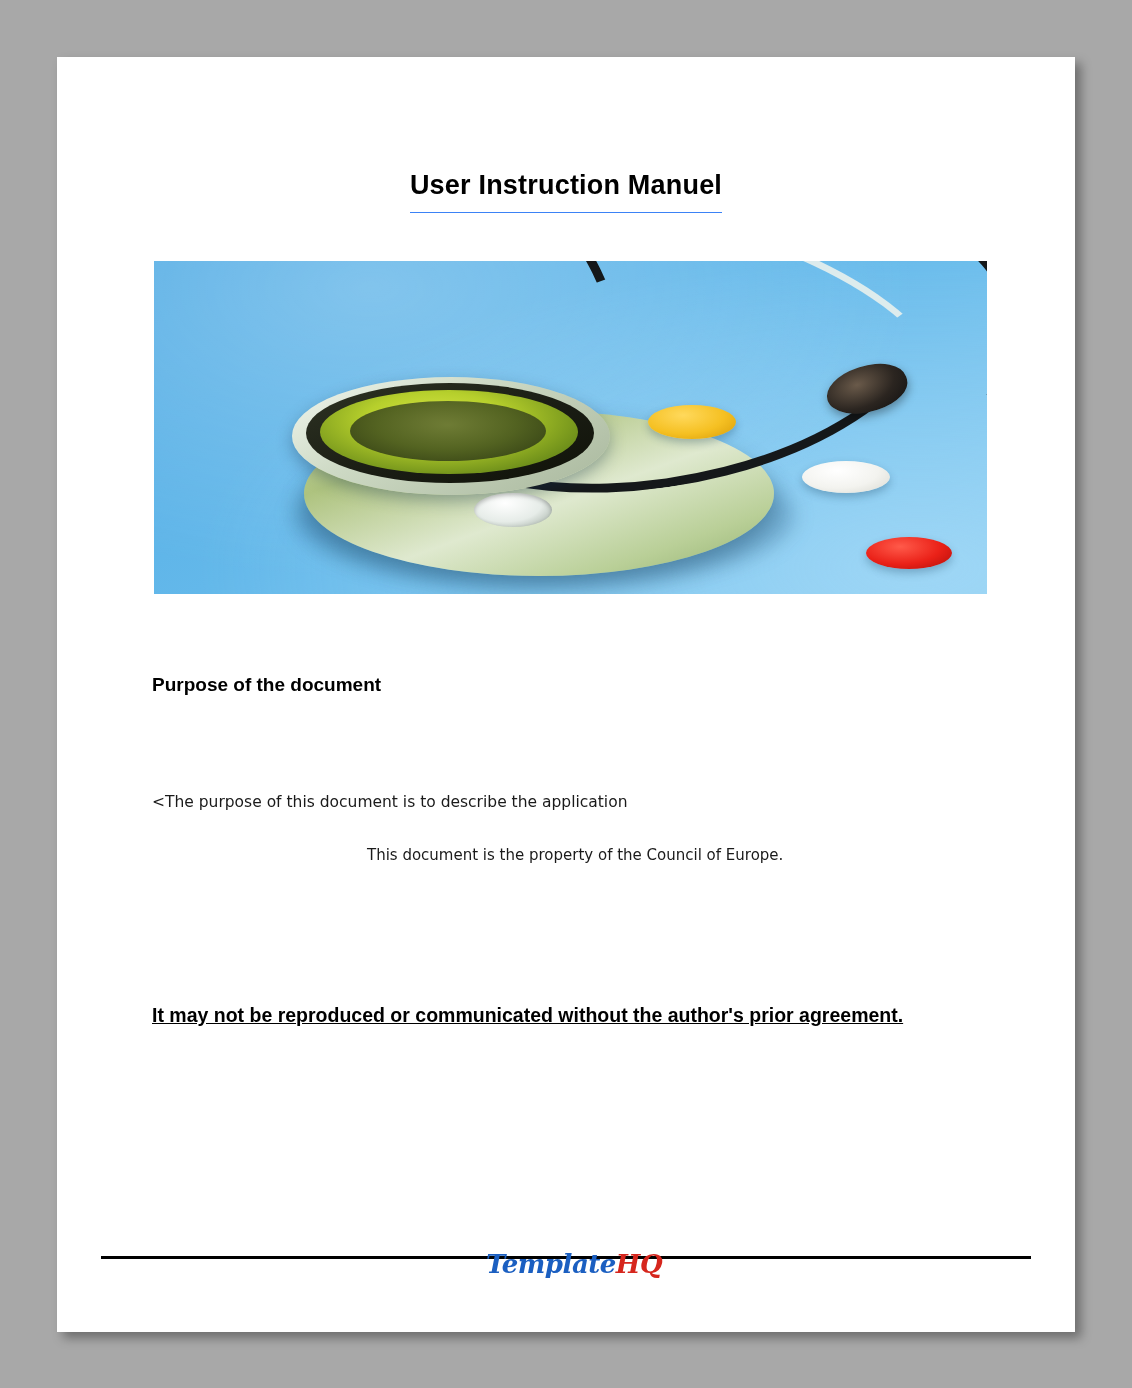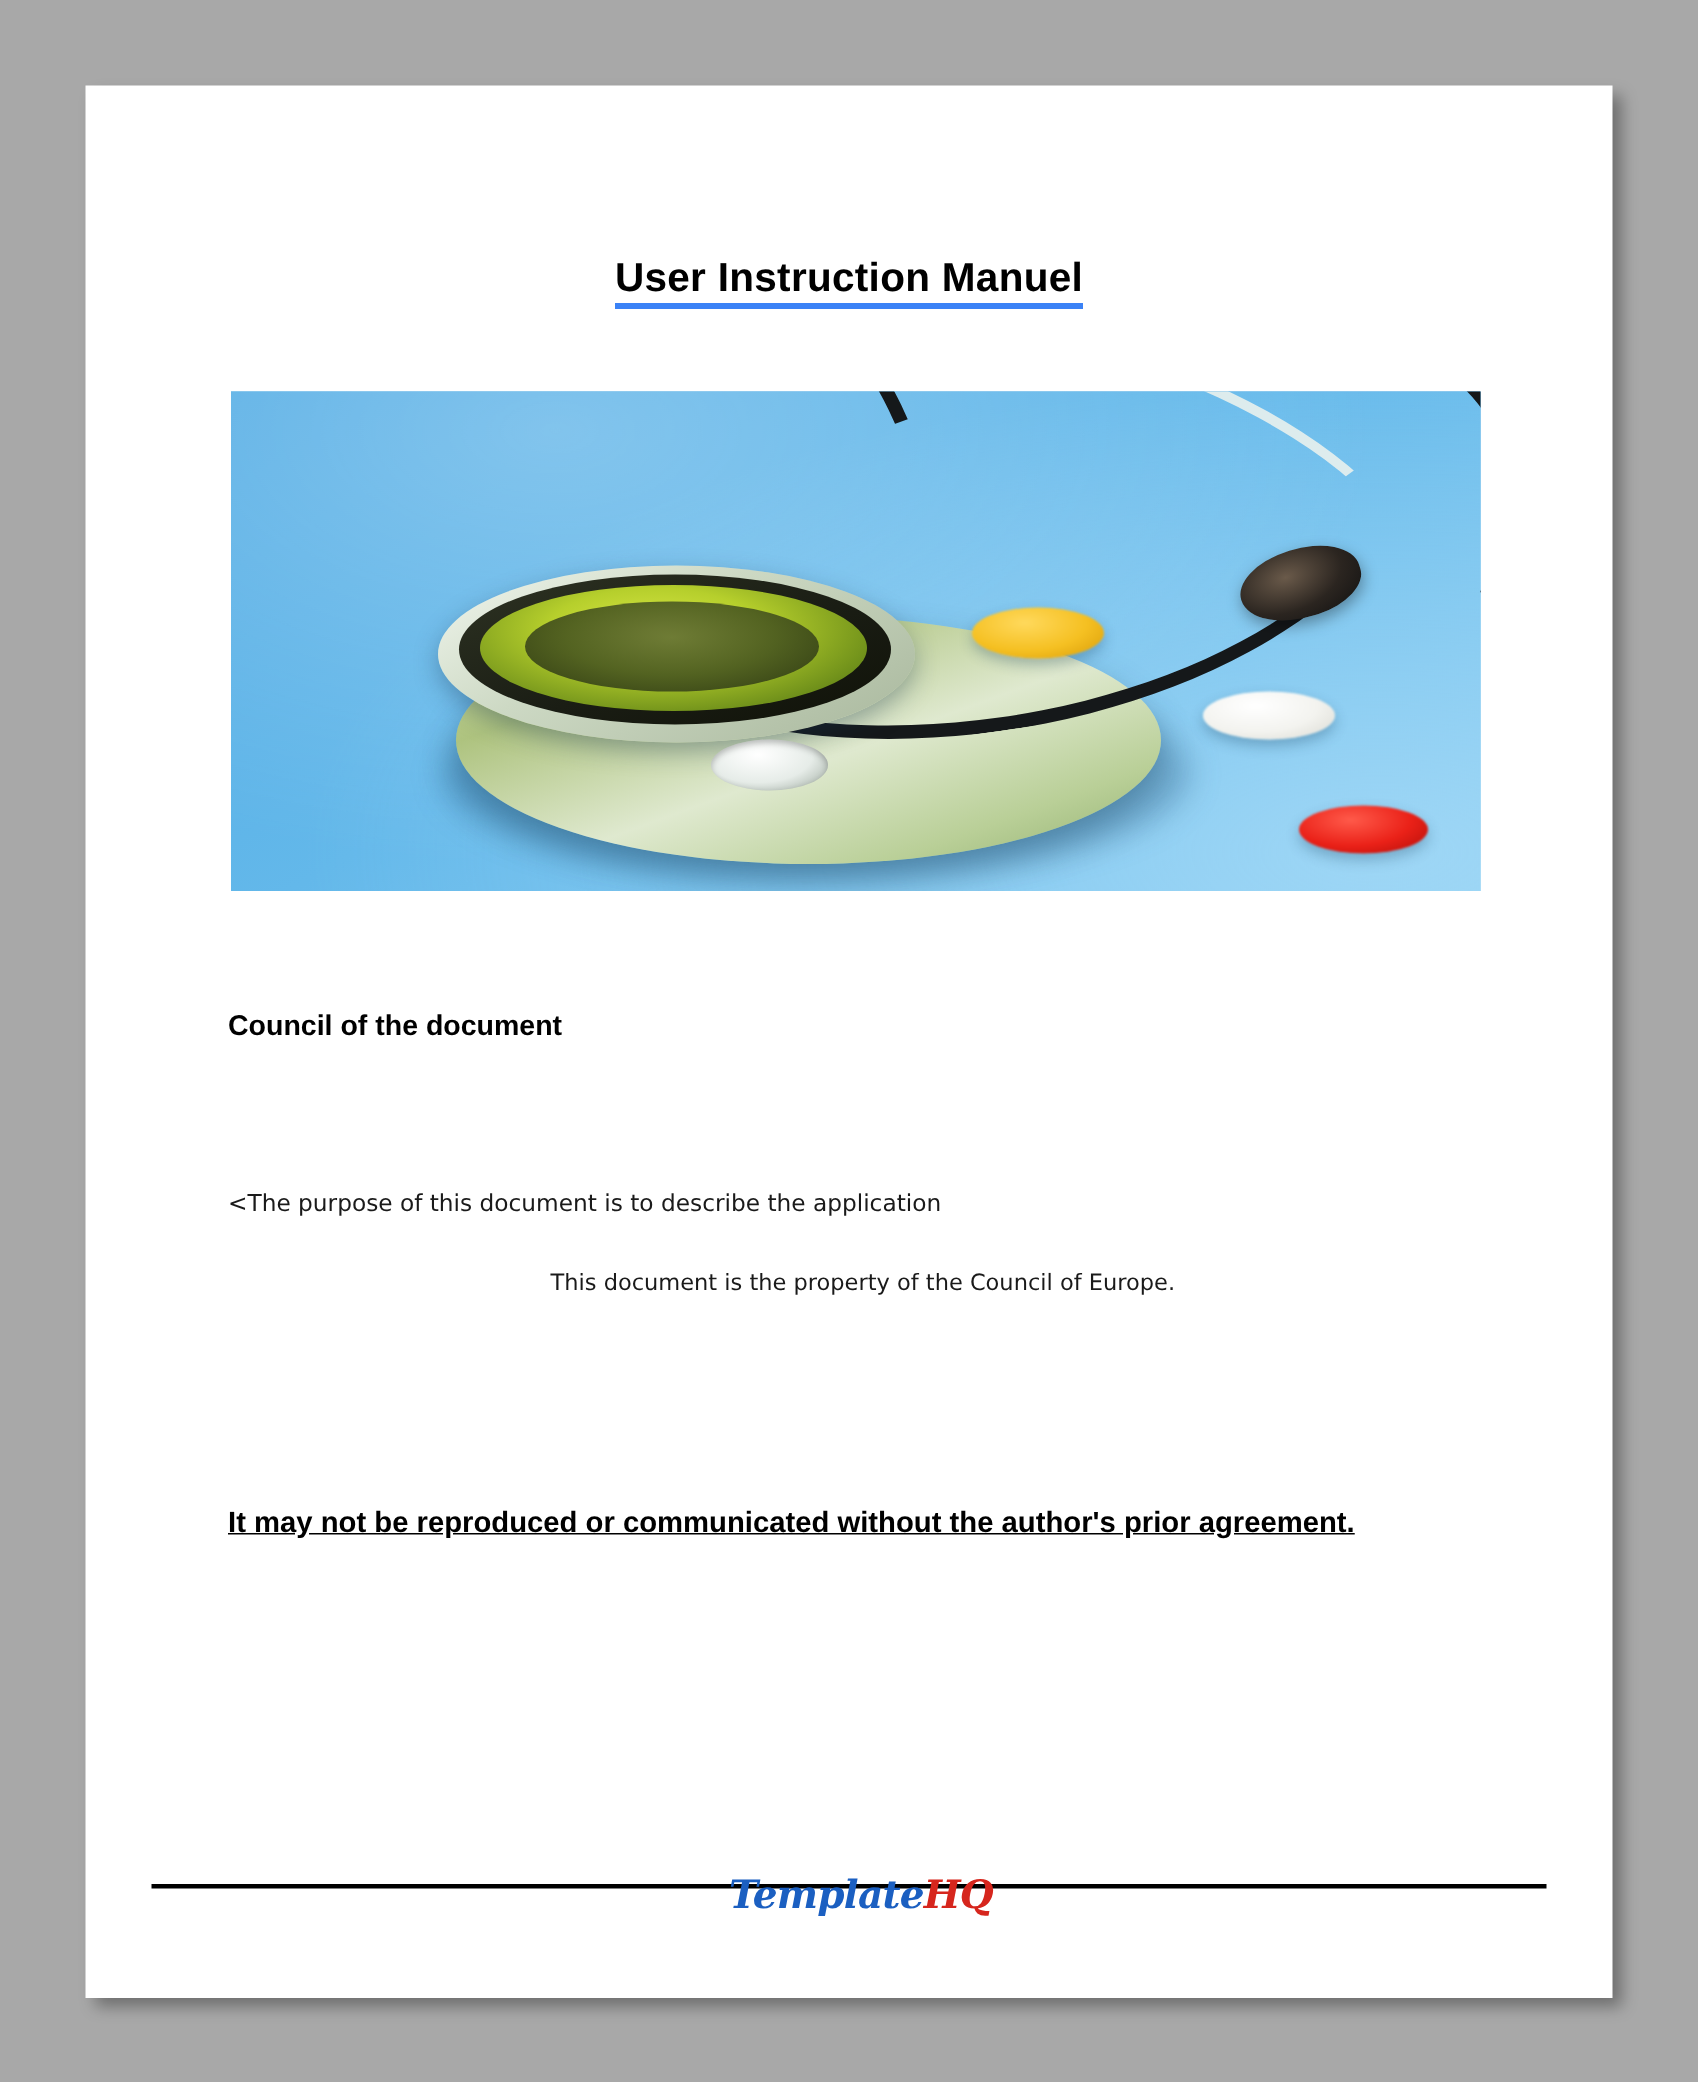--- a/index.html
+++ b/index.html
@@ -34,22 +34,22 @@
     left: 0;
     right: 0;
     top: 113px;
     text-align: center;
     font-size: 27px;
     font-weight: bold;
     color: #000000;
     letter-spacing: 0.2px;
   }
   .doc-title span {
-    border-bottom: 4px solid #3b82f6;
-    padding-bottom: 2px;
+    border-bottom: 1px solid #3b82f6;
+    padding-bottom: 12px;
   }
 
   .hero-image {
     position: absolute;
     left: 97px;
     top: 204px;
     width: 833px;
     height: 333px;
     overflow: hidden;
     background: linear-gradient(170deg, #5fb4e8 0%, #4da4e0 35%, #6fc0ee 60%, #9ed6f3 100%);
@@ -311,21 +311,21 @@
       <div class="earcup-outer"></div>
       <div class="earcup-mid"></div>
       <div class="earcup-inner"></div>
       <div class="earcup-core"></div>
       <div class="disc-hole"></div>
       <div class="pill pill-yellow"></div>
       <div class="pill pill-white"></div>
       <div class="pill pill-red"></div>
     </div>
 
-    <div class="section-heading">Council of the document</div>
+    <div class="section-heading">Purpose of the document</div>
 
     <div class="purpose-text">
       <div>&lt;The purpose of this document is to describe the application</div>
     </div>
 
     <div class="property-text">This document is the property of the Council of Europe.</div>
 
     <div class="reproduce-text">It may not be reproduced or communicated without the author's prior agreement.</div>
 
     <div class="footer-rule"></div>

